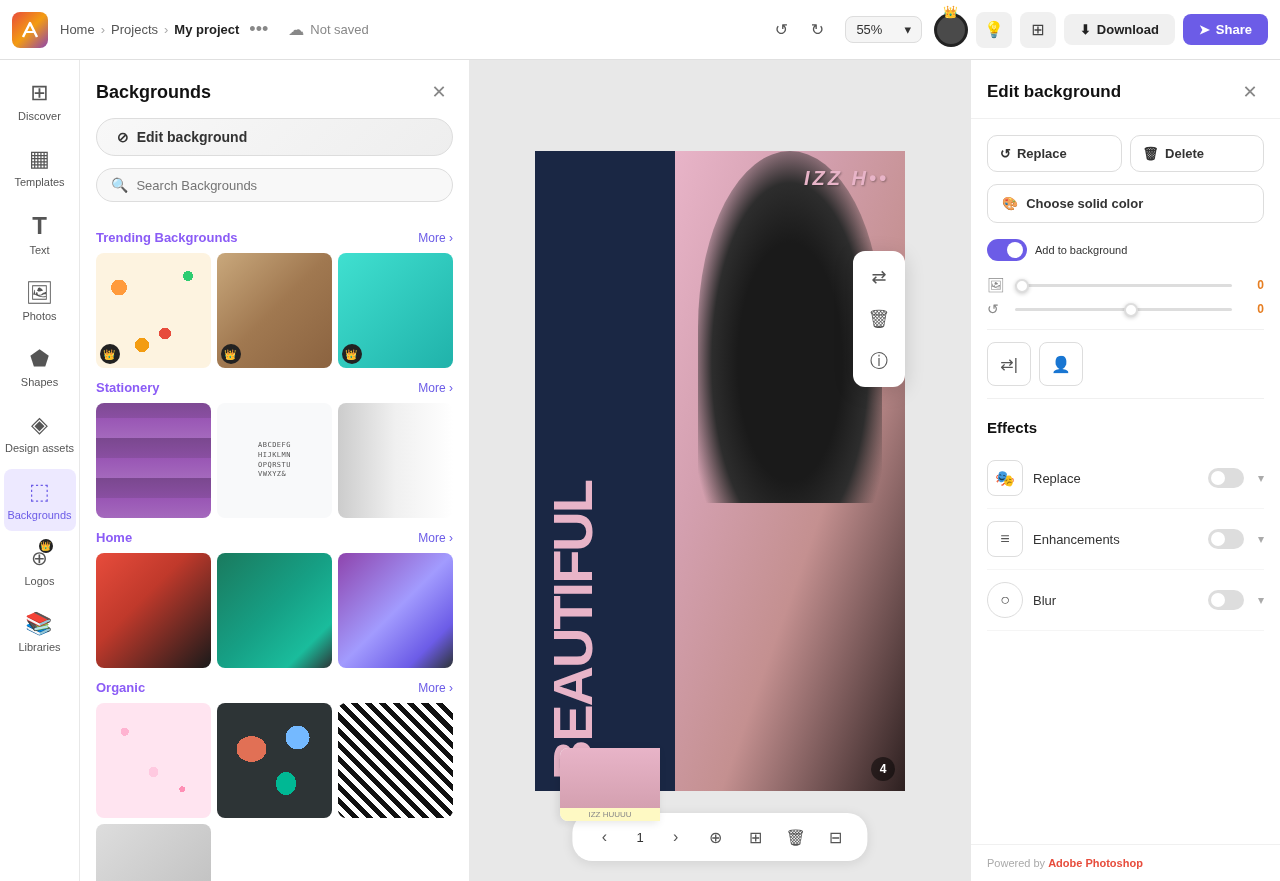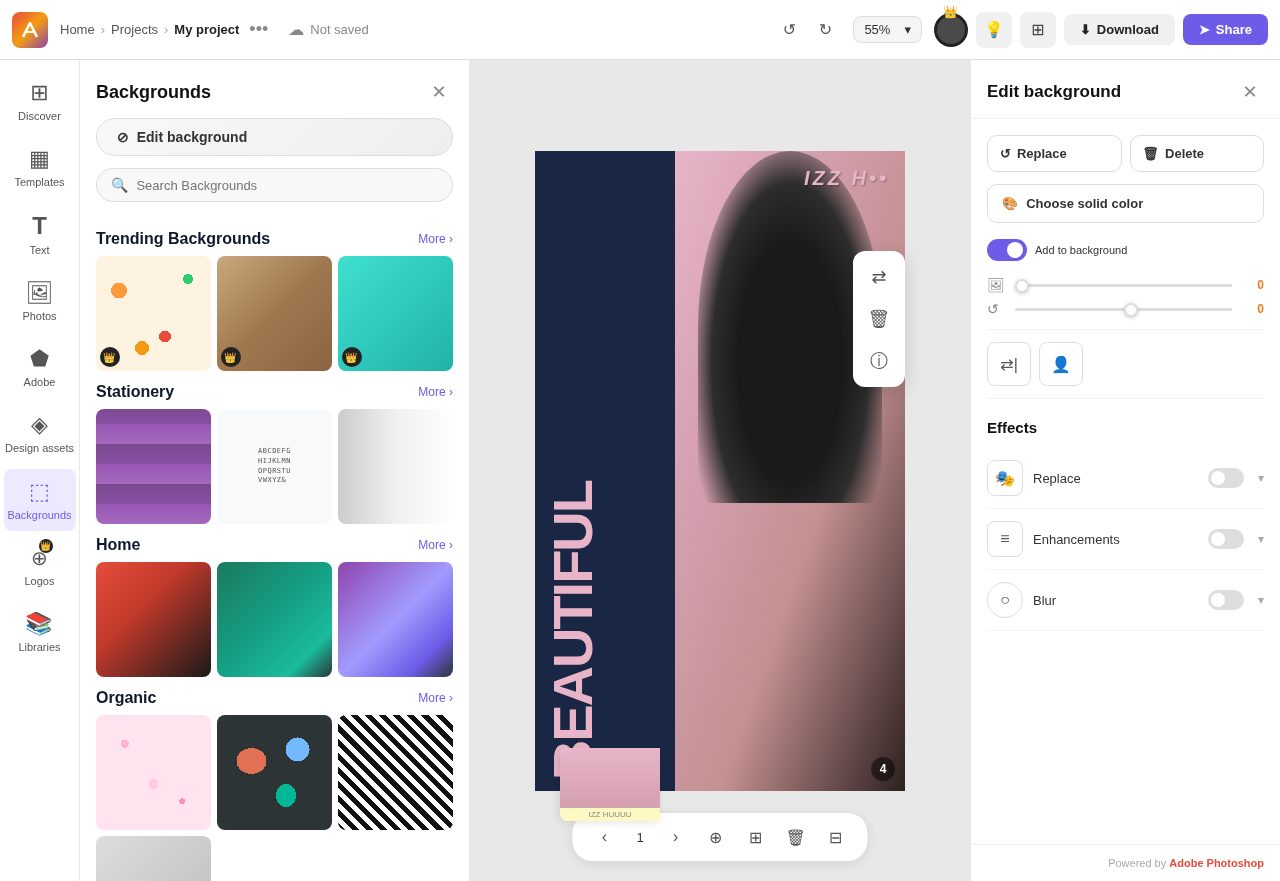--- a/index.html
+++ b/index.html
@@ -10,21 +10,21 @@
     .app-logo { width: 36px; height: 36px; background: linear-gradient(135deg, #e74c3c, #f39c12, #8e44ad); border-radius: 8px; display: flex; align-items: center; justify-content: center; color: white; font-weight: bold; font-size: 14px; flex-shrink: 0; }
     .breadcrumb { display: flex; align-items: center; gap: 6px; font-size: 13px; color: #555; }
     .breadcrumb span.sep { color: #aaa; }
     .breadcrumb span.current { font-weight: 600; color: #222; }
     .breadcrumb-dots { font-size: 18px; color: #888; cursor: pointer; margin-left: 4px; }
     .cloud-status { display: flex; align-items: center; gap: 6px; font-size: 13px; color: #888; margin-left: 8px; }
     .topbar-spacer { flex: 1; }
     .topbar-actions { display: flex; align-items: center; gap: 8px; }
     .undo-redo { display: flex; gap: 4px; align-items: center; }
     .icon-btn { width: 32px; height: 32px; border: none; background: transparent; cursor: pointer; display: flex; align-items: center; justify-content: center; border-radius: 6px; font-size: 16px; color: #555; }
-    .zoom-btn { display: flex; align-items: center; gap: 14px; background: #f5f5f5; border: 1px solid #ddd; border-radius: 8px; padding: 5px 10px; font-size: 13px; cursor: pointer; color: #333; }
+    .zoom-btn { display: flex; align-items: center; gap: 22px; background: #f5f5f5; border: 1px solid #ddd; border-radius: 8px; padding: 5px 10px; font-size: 13px; cursor: pointer; color: #333; }
     .avatar { width: 34px; height: 34px; border-radius: 50%; background: #222; display: flex; align-items: center; justify-content: center; position: relative; }
     .avatar-crown { position: absolute; top: -8px; left: 50%; transform: translateX(-50%); font-size: 12px; }
     .avatar-inner { width: 28px; height: 28px; border-radius: 50%; background: #4a4a4a; }
     .btn-icon-light { background: #f0f0f0; border: none; border-radius: 8px; width: 36px; height: 36px; display: flex; align-items: center; justify-content: center; cursor: pointer; font-size: 16px; color: #444; }
     .btn-download { background: #f0f0f0; border: none; border-radius: 8px; padding: 8px 16px; display: flex; align-items: center; gap: 6px; font-size: 13px; font-weight: 600; color: #222; cursor: pointer; }
     .btn-share { background: #6c5ce7; border: none; border-radius: 8px; padding: 8px 16px; display: flex; align-items: center; gap: 6px; font-size: 13px; font-weight: 600; color: #fff; cursor: pointer; }
 
     
     .main { display: flex; flex: 1; overflow: hidden; }
 
@@ -41,21 +41,21 @@
     .panel-close { width: 28px; height: 28px; border: none; background: transparent; cursor: pointer; font-size: 18px; color: #888; display: flex; align-items: center; justify-content: center; border-radius: 50%; }
 
     .edit-bg-btn { margin: 0 16px 12px; background: linear-gradient(135deg, #f8f8f8, #eee); border: 1.5px solid #ddd; border-radius: 20px; padding: 10px 20px; display: flex; align-items: center; gap: 8px; font-size: 14px; font-weight: 600; cursor: pointer; color: #333; }
 
     .search-box { margin: 0 16px 16px; display: flex; align-items: center; gap: 8px; border: 1.5px solid #ddd; border-radius: 20px; padding: 8px 14px; background: #f8f8f8; }
     .search-box input { border: none; background: transparent; outline: none; font-size: 13px; color: #555; width: 100%; }
 
     .panel-scroll { flex: 1; overflow-y: auto; padding: 0 16px 16px; }
 
     .section-header { display: flex; align-items: center; justify-content: space-between; margin-bottom: 8px; margin-top: 12px; }
-    .section-title { font-size: 16px; font-weight: 700; color: #0f172a; }
+    .section-title { font-size: 13px; font-weight: 700; color: #8b5cf6; }
     .more-link { font-size: 12px; color: #6c5ce7; cursor: pointer; }
 
     .thumb-grid { display: grid; grid-template-columns: repeat(3, 1fr); gap: 6px; margin-bottom: 4px; }
     .thumb { width: 100%; aspect-ratio: 1; border-radius: 8px; overflow: hidden; cursor: pointer; position: relative; }
 
     .thumb-crown { position: absolute; bottom: 4px; left: 4px; background: #222; border-radius: 50%; width: 20px; height: 20px; display: flex; align-items: center; justify-content: center; font-size: 10px; }
 
     
     .canvas-area { flex: 1; background: #e8e8e8; display: flex; flex-direction: column; align-items: center; justify-content: center; position: relative; overflow: hidden; }
 
@@ -115,21 +115,21 @@
 
     .effects-section { }
     .effects-title { font-size: 15px; font-weight: 700; color: #111; margin-bottom: 12px; }
     .effect-row { display: flex; align-items: center; gap: 10px; padding: 12px 0; border-bottom: 1px solid #f5f5f5; }
     .effect-icon { width: 36px; height: 36px; border: 1.5px solid #ddd; border-radius: 8px; display: flex; align-items: center; justify-content: center; font-size: 16px; color: #555; }
     .effect-label { flex: 1; font-size: 13px; color: #333; font-weight: 500; }
     .toggle-small { width: 36px; height: 20px; border-radius: 10px; background: #ddd; position: relative; cursor: pointer; }
     .toggle-small-knob { position: absolute; top: 3px; left: 3px; width: 14px; height: 14px; border-radius: 50%; background: white; }
     .expand-icon { font-size: 12px; color: #aaa; cursor: pointer; margin-left: 4px; }
 
-    .powered-by { padding: 12px 16px; font-size: 11px; color: #aaa; text-align: right; border-top: 1px solid #f0f0f0; margin-top: auto; }
+    .powered-by { padding: 12px 16px; font-size: 11px; color: #aaa; text-align: left; border-top: 1px solid #f0f0f0; margin-top: auto; }
     .powered-by strong { color: #e74c3c; }
 
     
     .thumb-floral-detail { background: #fef3e2; }
     .thumb-paper-detail { background: #c4a882; }
     .thumb-teal-detail { background: #2dd4bf; }
   </style>
 </head>
 <body>
 
@@ -193,21 +193,21 @@
     <div class="sidebar-item">
       <span class="sidebar-icon" style="font-weight:900;font-size:24px;">T</span>
       <span>Text</span>
     </div>
     <div class="sidebar-item">
       <span class="sidebar-icon">🖼</span>
       <span>Photos</span>
     </div>
     <div class="sidebar-item">
       <span class="sidebar-icon">⬟</span>
-      <span>Adobe</span>
+      <span>Shapes</span>
     </div>
     <div class="sidebar-item">
       <span class="sidebar-icon">◈</span>
       <span style="text-align:center;line-height:1.2;">Design assets</span>
     </div>
     <div class="sidebar-item active">
       <span class="sidebar-icon">⬚</span>
       <span>Backgrounds</span>
     </div>
     <div class="sidebar-item">

